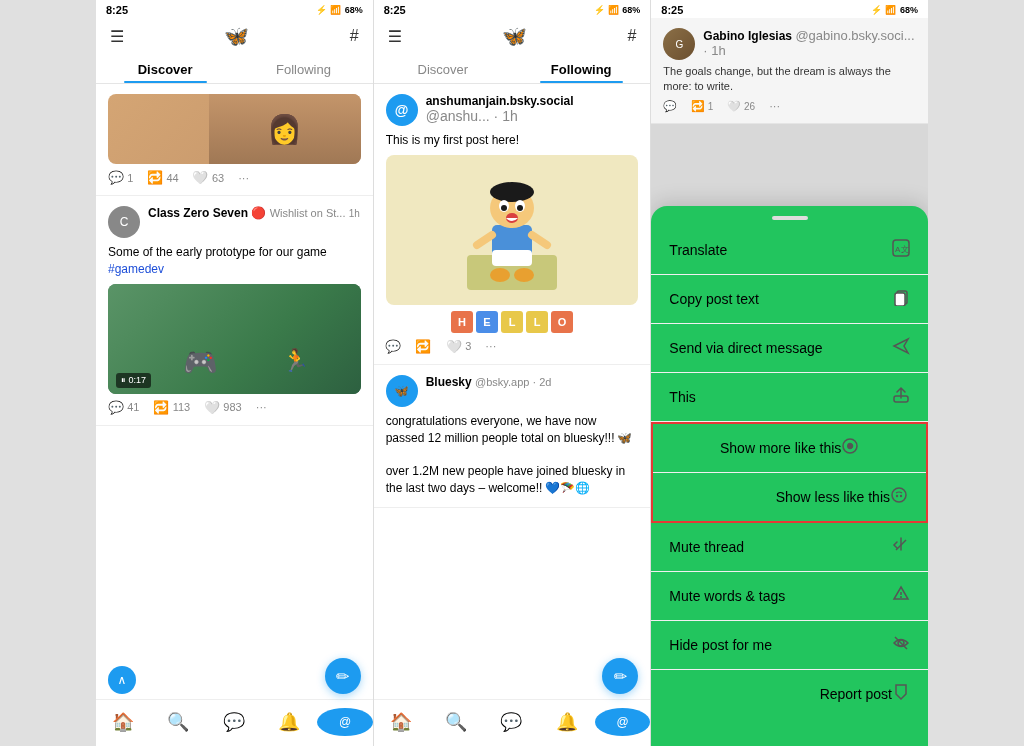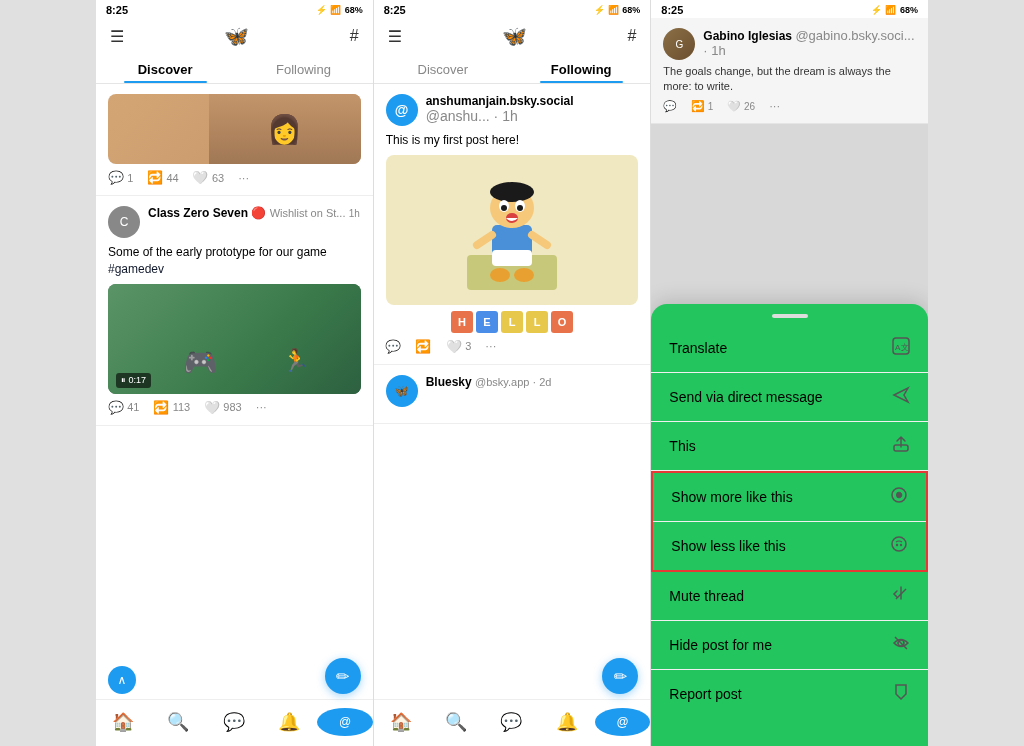--- a/index.html
+++ b/index.html
@@ -117,21 +117,21 @@
       justify-content: center;
       font-size: 12px;
       color: #fff;
       overflow: hidden;
     }
     .avatar.blue { background: #1D9BF0; }
     .avatar.gray { background: #888; }
     .post-meta { flex: 1; }
     .post-author { font-size: 12px; font-weight: 700; color: #000; }
     .post-text { font-size: 12px; color: #000; line-height: 1.4; }
-    .post-link { color: #0f172a; }
+    .post-link { color: #1d4ed8; }
 
     
     .post-image {
       width: 100%;
       border-radius: 8px;
       overflow: hidden;
       margin: 6px 0;
       background: #f0e8d8;
       height: 120px;
       display: flex;
@@ -274,21 +274,21 @@
     .menu-item {
       display: flex;
       align-items: center;
       justify-content: space-between;
       padding: 13px 18px;
       font-size: 14px;
       color: #000;
       border-bottom: 1px solid #f0f0f0;
       cursor: pointer;
     }
-    .menu-item:last-child { border-bottom: none; }
+    .menu-item:last-child { border-bottom: none; justify-content: flex-end; }
     .menu-item-label { font-size: 14px; }
     .menu-item-icon { font-size: 16px; color: #555; }
 
     
     .at-avatar {
       background: #1D9BF0;
       color: #fff;
       font-size: 14px;
       font-weight: 700;
     }
@@ -500,20 +500,24 @@
 
       <div class="post-item">
         <div class="post-header">
           <div class="avatar blue">🦋</div>
           <div class="post-meta">
             <div class="post-author">
               <span>Bluesky</span>
               <span style="font-weight:400; color:#888; font-size:11px;"> @bsky.app · 2d</span>
             </div>
           </div>
+        </div>
+        <div class="post-text">
+          congratulations everyone, we have now passed 12 million people total on bluesky!!! 🦋<br><br>
+          over 1.2M new people have joined bluesky in the last two days – welcome!! 💙🪂🌐
         </div>
       </div>
     </div>
 
     <div class="compose-btn">✏</div>
 
     <div class="bottom-nav">
       <div class="bottom-nav-item active">🏠</div>
       <div class="bottom-nav-item">🔍</div>
       <div class="bottom-nav-item">💬</div>
@@ -570,20 +574,29 @@
         <span class="menu-item-label">Translate</span>
         <span class="menu-item-icon">
           <svg width="18" height="18" viewBox="0 0 18 18" fill="none">
               <rect x="1" y="1" width="16" height="16" rx="3" stroke="#555" stroke-width="1.5" fill="none"></rect>
               <text x="3" y="13" font-size="8" fill="#555">A</text>
               <text x="9" y="13" font-size="8" fill="#555">文</text>
             </svg>
         </span>
       </div>
 
+      <div class="menu-item">
+        <span class="menu-item-label">Copy post text</span>
+        <span class="menu-item-icon">
+          <svg width="18" height="18" viewBox="0 0 18 18" fill="none">
+              <rect x="5" y="3" width="10" height="13" rx="2" stroke="#555" stroke-width="1.5" fill="none"></rect>
+              <rect x="3" y="5" width="10" height="13" rx="2" stroke="#555" stroke-width="1.5" fill="#fff"></rect>
+            </svg>
+        </span>
+      </div>
 
       <div class="menu-item">
         <span class="menu-item-label">Send via direct message</span>
         <span class="menu-item-icon">
           <svg width="18" height="18" viewBox="0 0 18 18" fill="none">
               <path d="M2 9 L16 2 L12 9 L16 16 Z" stroke="#555" stroke-width="1.5" fill="none"></path>
             </svg>
         </span>
       </div>
 
@@ -591,21 +604,21 @@
         <span class="menu-item-label">This</span>
         <span class="menu-item-icon">
           <svg width="18" height="18" viewBox="0 0 18 18" fill="none">
               <path d="M9 2 L9 12 M5 6 L9 2 L13 6" stroke="#555" stroke-width="1.5" stroke-linecap="round"></path>
               <rect x="2" y="10" width="14" height="6" rx="2" stroke="#555" stroke-width="1.5" fill="none"></rect>
             </svg>
         </span>
       </div>
 
       <div style="border: 2px solid #e53935; margin: 0;">
-        <div class="menu-item" style="border:none; border-bottom:1px solid #f0f0f0;">
+        <div class="menu-item" style="border:none; border-bottom:1px solid #f0f0f0;justify-content:center;">
           <span class="menu-item-label">Show more like this</span>
           <span class="menu-item-icon">
             <svg width="18" height="18" viewBox="0 0 18 18" fill="none">
                 <circle cx="9" cy="9" r="7" stroke="#555" stroke-width="1.5" fill="none"></circle>
                 <circle cx="9" cy="9" r="3" fill="#555"></circle>
                 <path d="M7 7 Q9 5 11 7 Q13 9 11 11 Q9 13 7 11" fill="none" stroke="#555" stroke-width="0.8"></path>
               </svg>
           </span>
         </div>
         <div class="menu-item" style="border:none;">
@@ -624,20 +637,30 @@
       <div class="menu-item">
         <span class="menu-item-label">Mute thread</span>
         <span class="menu-item-icon">
           <svg width="18" height="18" viewBox="0 0 18 18" fill="none">
               <path d="M9 2 L9 14 M5 6 L2 9 L5 12" stroke="#555" stroke-width="1.5" stroke-linecap="round"></path>
               <line x1="14" y1="4" x2="4" y2="14" stroke="#555" stroke-width="1.5"></line>
             </svg>
         </span>
       </div>
 
+      <div class="menu-item">
+        <span class="menu-item-label">Mute words &amp; tags</span>
+        <span class="menu-item-icon">
+          <svg width="18" height="18" viewBox="0 0 18 18" fill="none">
+              <polygon points="9,2 16,14 2,14" stroke="#555" stroke-width="1.5" fill="none"></polygon>
+              <line x1="9" y1="7" x2="9" y2="10" stroke="#555" stroke-width="1.5"></line>
+              <circle cx="9" cy="12" r="1" fill="#555"></circle>
+            </svg>
+        </span>
+      </div>
 
       <div class="menu-item">
         <span class="menu-item-label">Hide post for me</span>
         <span class="menu-item-icon">
           <svg width="18" height="18" viewBox="0 0 18 18" fill="none">
               <path d="M2 9 Q9 2 16 9 Q9 16 2 9Z" stroke="#555" stroke-width="1.5" fill="none"></path>
               <circle cx="9" cy="9" r="3" stroke="#555" stroke-width="1.5" fill="none"></circle>
               <line x1="3" y1="3" x2="15" y2="15" stroke="#555" stroke-width="1.5"></line>
             </svg>
         </span>

